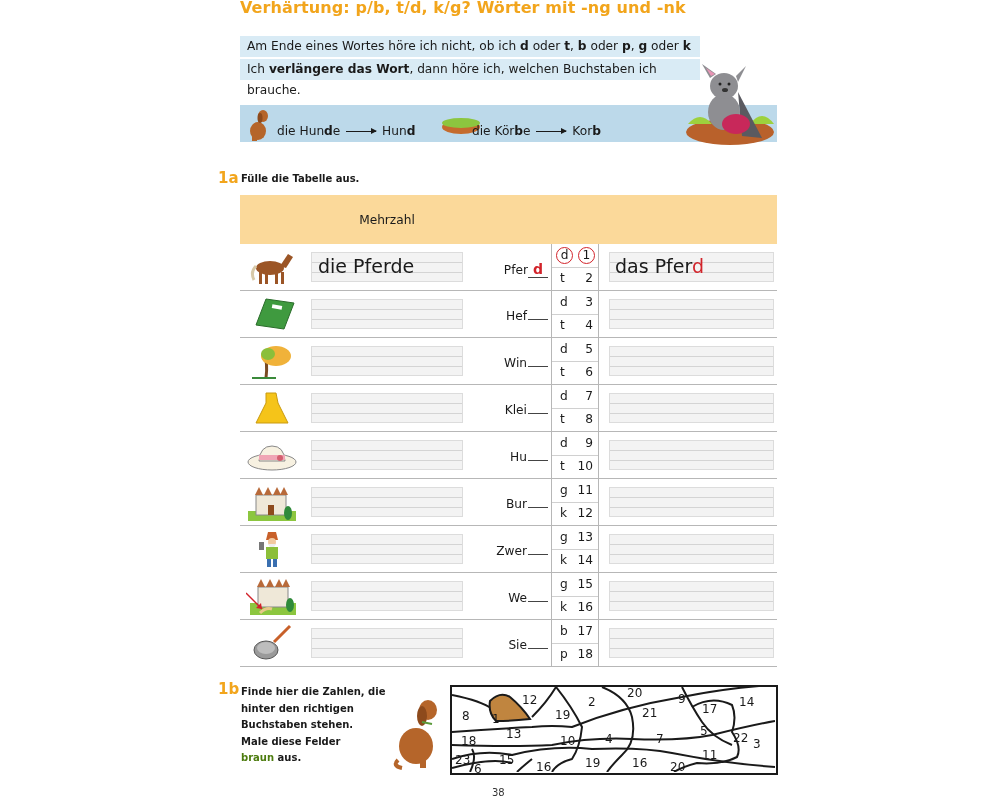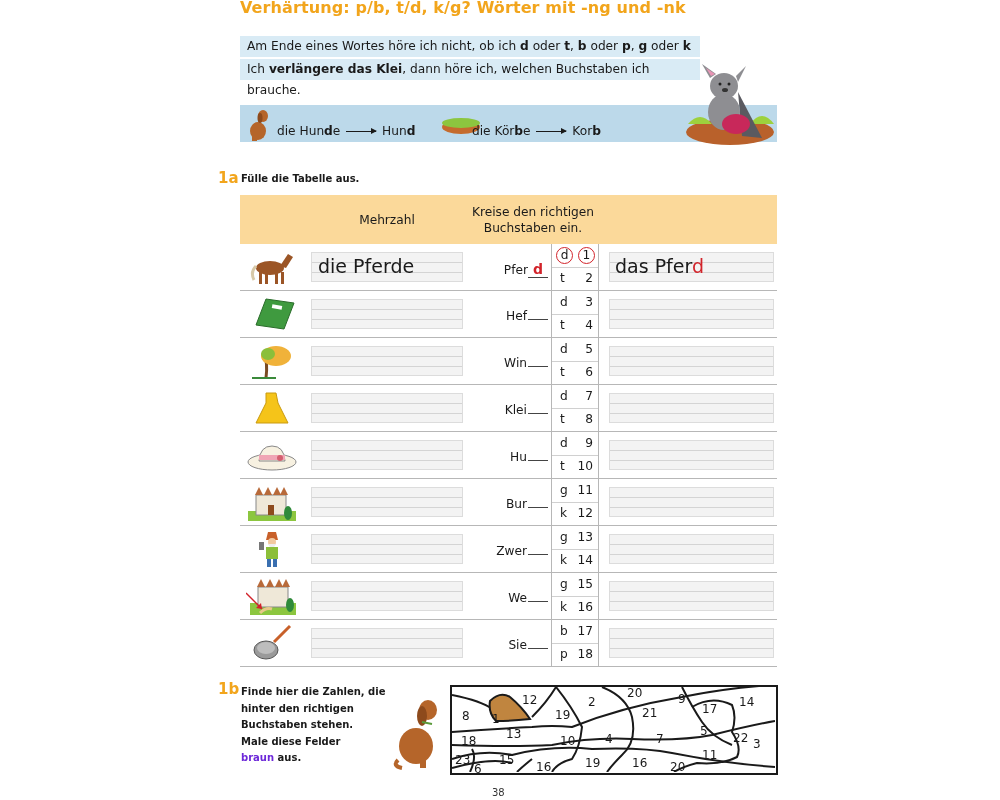--- a/index.html
+++ b/index.html
@@ -60,21 +60,21 @@
 </head>
 <body>
 
 <div class="abs page-title">Verhärtung: p/b, t/d, k/g? Wörter mit -ng und -nk</div>
 
 <div class="abs info-box">
   <div class="info-line l1">
     <span>Am Ende eines Wortes höre ich nicht, ob ich </span><b>d</b><span> oder </span><b>t</b><span>, </span><b>b</b><span> oder </span><b>p</b><span>, </span><b>g</b><span> oder </span><b>k</b><span> schreibe.</span>
   </div>
   <div class="info-line l2">
-    <span>Ich </span><b>verlängere das Klei</b><span>, dann höre ich, welchen Buchstaben ich brauche.</span>
+    <span>Ich </span><b>verlängere das Wort</b><span>, dann höre ich, welchen Buchstaben ich brauche.</span>
   </div>
   <div class="info-example">
     <svg class="abs" style="left:6px;top:2px" width="26" height="34">
       <ellipse cx="12" cy="24" rx="8" ry="9" fill="#b5652a"></ellipse>
       <ellipse cx="17" cy="9" rx="5" ry="6" fill="#b5652a"></ellipse>
       <ellipse cx="14" cy="11" rx="2.5" ry="5" fill="#8d4a1c"></ellipse>
       <rect x="6" y="28" width="5" height="6" fill="#b5652a"></rect>
     </svg>
     <div class="ex-text" style="left:37px">
       <span>die Hun</span><b>d</b><span>e</span>
@@ -108,23 +108,20 @@
     <circle cx="49" cy="22" r="1.5" fill="#222"></circle>
   <ellipse cx="45" cy="28" rx="3" ry="2" fill="#333"></ellipse>
 </svg>
 
 <div class="abs sec-num" style="left:218px;top:169px">1a</div>
 <div class="abs sec-text" style="left:241px;top:173px">Fülle die Tabelle aus.</div>
 
 <div class="abs tbl">
   <div class="tbl-head">
     <div class="th" style="left:71px;width:152px">Mehrzahl</div>
-    <div class="th" style="left:225px;width:136px">
-      <div><span>Kreise den richtigen</span><br><span>Buchstaben ein.</span></div>
-    </div>
   </div>
 
   <div class="row" style="top:49px">
     <svg class="pic" viewBox="0 0 52 38">
       <ellipse cx="24" cy="20" rx="14" ry="7" fill="#9b5526"></ellipse>
       <path d="M34 18 L42 6 L47 9 L40 20 Z" fill="#9b5526"></path>
       <rect x="13" y="24" width="3" height="12" fill="#9b5526"></rect>
         <rect x="19" y="24" width="3" height="12" fill="#9b5526"></rect>
       <rect x="29" y="24" width="3" height="12" fill="#9b5526"></rect>
         <rect x="35" y="24" width="3" height="12" fill="#9b5526"></rect>
@@ -324,21 +321,21 @@
     <div class="lines right"></div>
   </div>
 </div>
 
 <div class="abs sec-num" style="left:218px;top:680px">1b</div>
 <div class="abs sec-text" style="left:241px;top:684px;line-height:16.5px">
   <div>Finde hier die Zahlen, die</div>
   <div>hinter den richtigen</div>
   <div>Buchstaben stehen.</div>
   <div>Male diese Felder</div>
-  <div><span style="color:#6d28d9">braun</span><span> aus.</span></div>
+  <div><span style="color:#4d7c0f">braun</span><span> aus.</span></div>
 </div>
 
 <svg class="abs" style="left:390px;top:690px" width="56" height="80">
   <ellipse cx="26" cy="56" rx="17" ry="18" fill="#b5652a"></ellipse>
   <ellipse cx="38" cy="20" rx="9" ry="10" fill="#b5652a"></ellipse>
   <ellipse cx="32" cy="26" rx="5" ry="10" fill="#8d4a1c"></ellipse>
   <rect x="30" y="60" width="6" height="18" fill="#b5652a"></rect>
   <path d="M8 70 Q2 76 12 78" stroke="#b5652a" stroke-width="4" fill="none"></path>
   <line x1="32" y1="32" x2="42" y2="34" stroke="#5a9a3a" stroke-width="2"></line>
 </svg>

